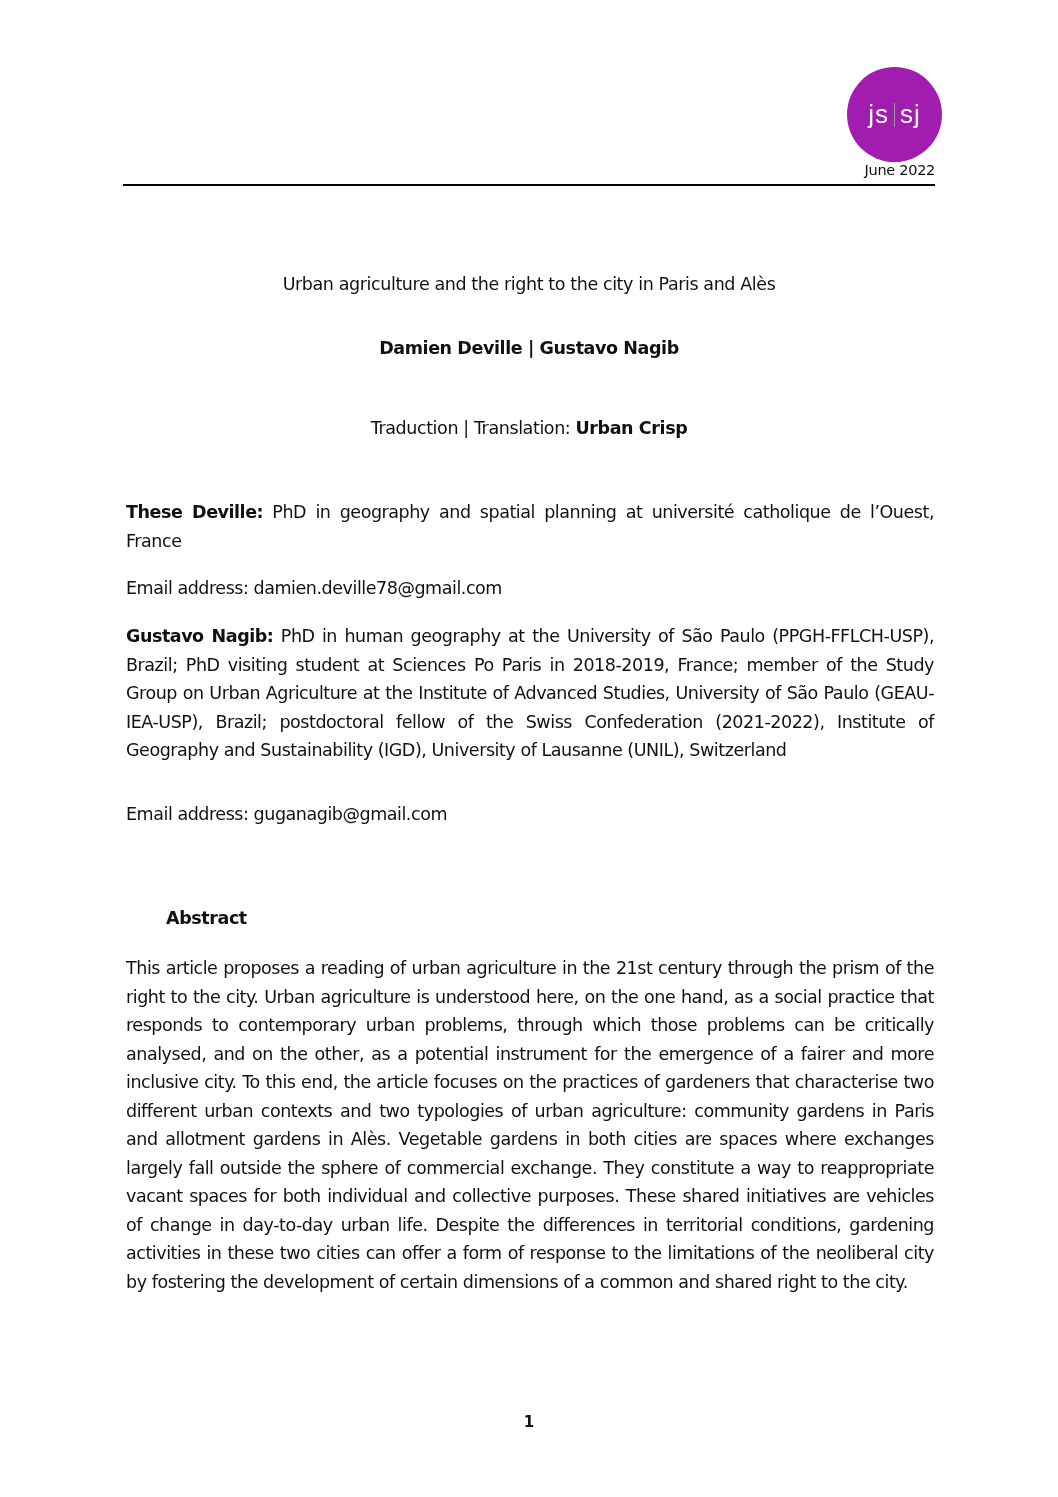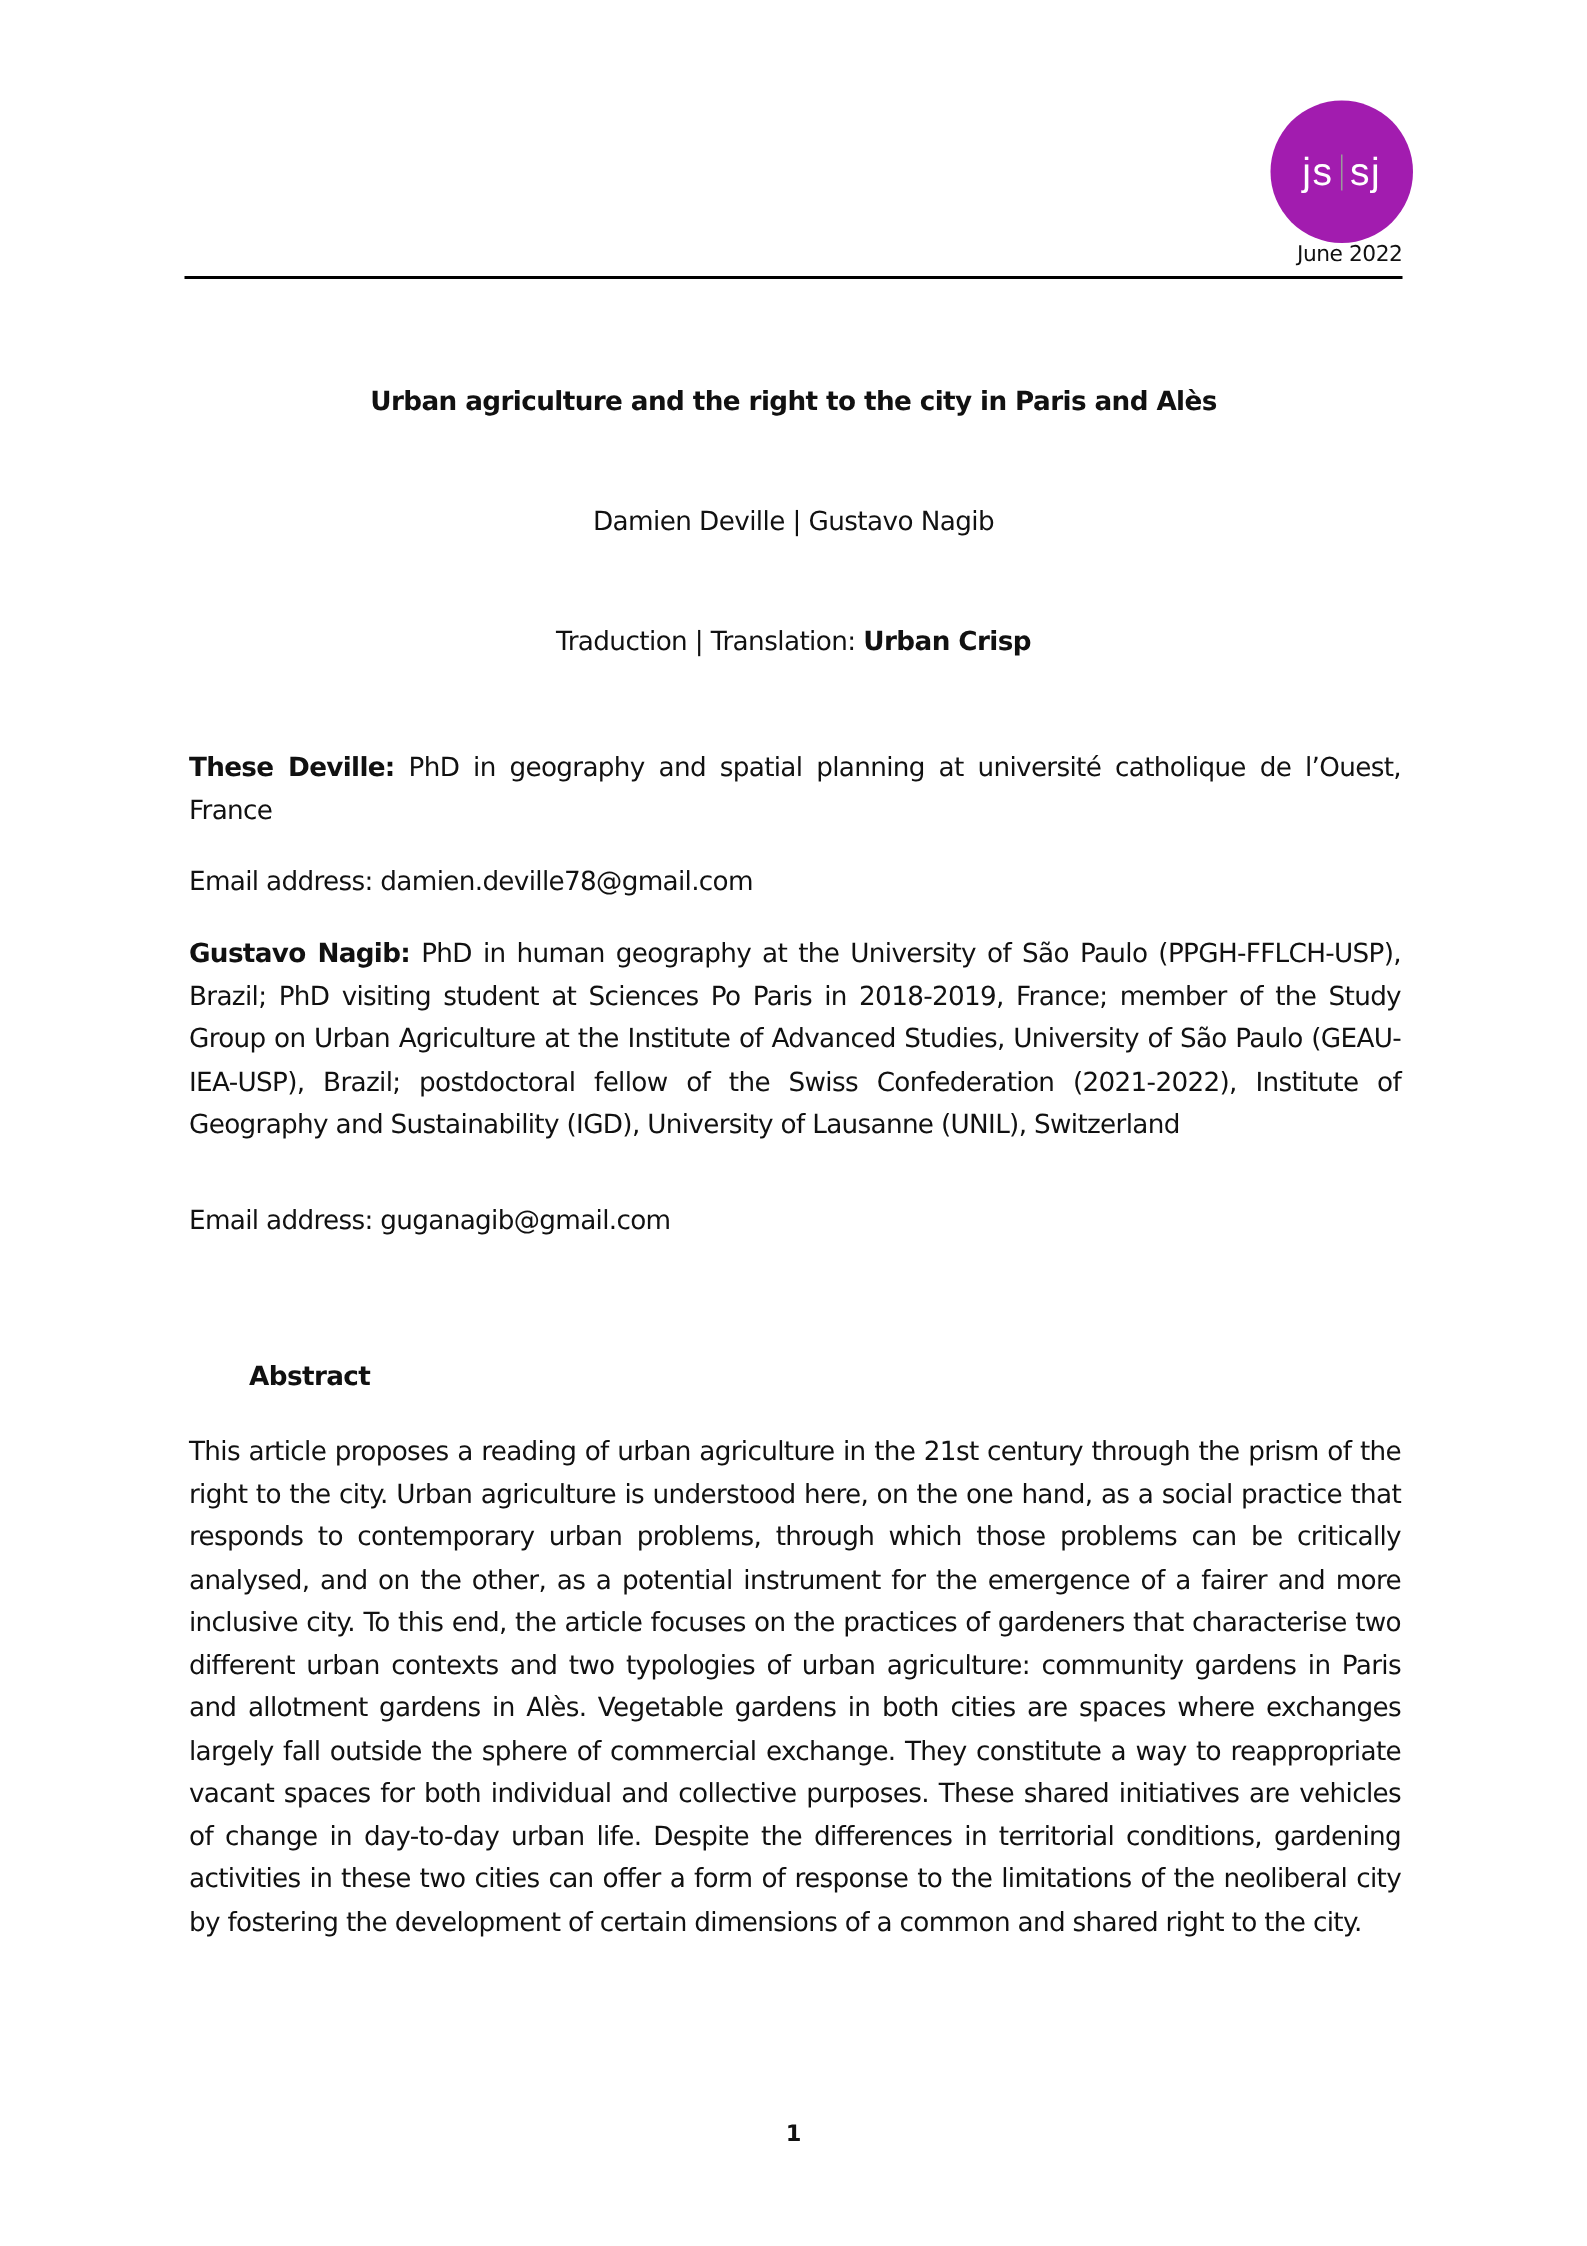--- a/index.html
+++ b/index.html
@@ -21,22 +21,22 @@
     .date {
       position: absolute; right: 123px; top: 162px;
       font-size: 14.5px; letter-spacing: -0.3px;
     }
     .rule {
       position: absolute; left: 123px; top: 184px; width: 812px; height: 2px; background: #000;
     }
     .center {
       position: absolute; left: 0; width: 1058px; text-align: center;
     }
-    .title { top: 258px; font-weight: bold; font-size: 17.5px; letter-spacing: -0.4px; }
-    .authors { top: 338px; font-weight: normal; font-size: 17.5px; letter-spacing: -0.4px; }
+    .title { top: 274px; font-weight: normal; font-size: 17.5px; letter-spacing: -0.4px; }
+    .authors { top: 338px; font-weight: bold; font-size: 17.5px; letter-spacing: -0.4px; }
     .translation { top: 418px; font-size: 17.5px; letter-spacing: -0.4px; }
     .translation b { font-weight: bold; }
     .para {
       position: absolute; left: 126px; width: 808px;
       font-size: 17.5px; line-height: 28.5px; text-align: justify; letter-spacing: -0.45px;
       margin: 0;
     }
     .para b { font-weight: bold; }
     .heading {
       position: absolute; left: 126px; top: 908px; font-weight: bold; font-size: 17.5px; letter-spacing: -0.4px; margin-left: 40px;

